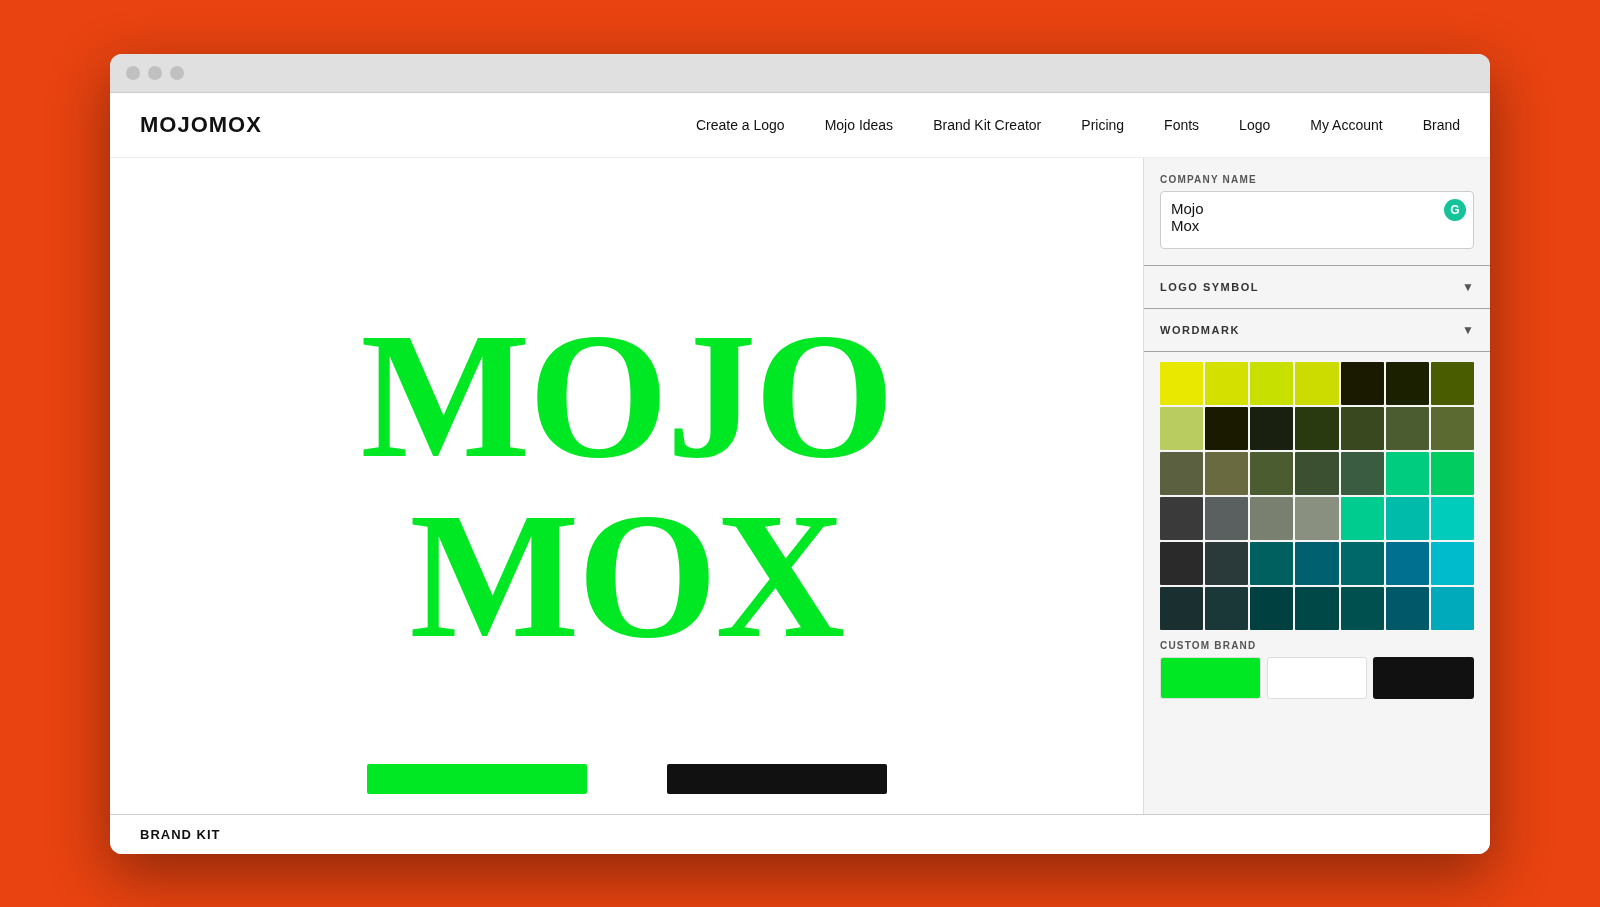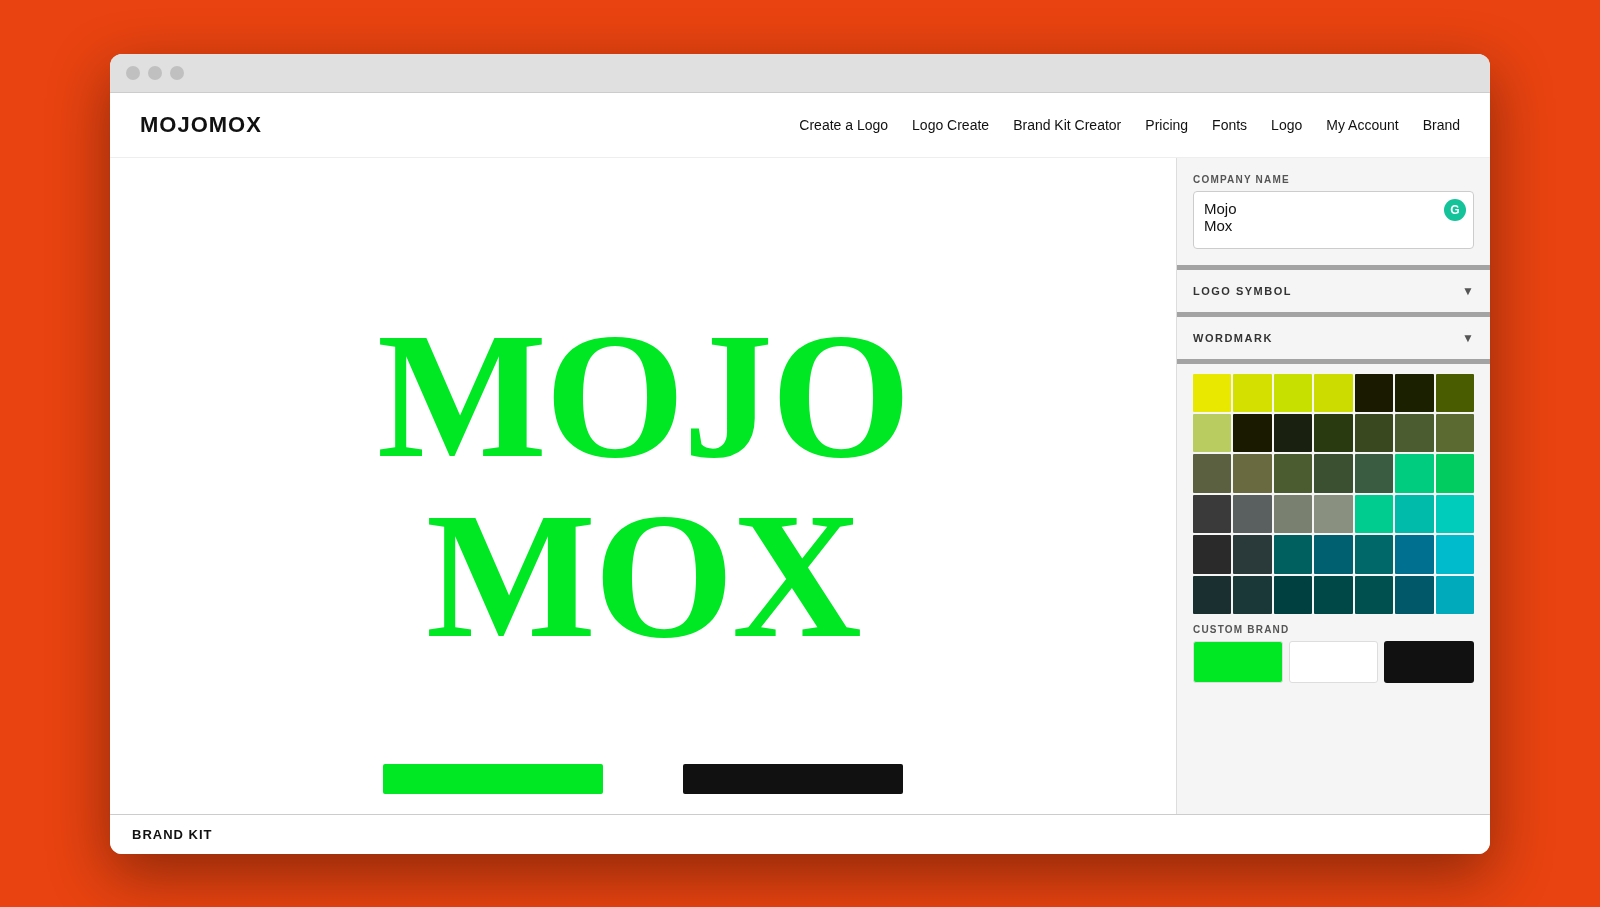--- a/index.html
+++ b/index.html
@@ -61,21 +61,21 @@
 
     .logo-text {
       font-size: 22px;
       font-weight: 900;
       letter-spacing: 1px;
       color: #111;
     }
 
     .nav-links {
       display: flex;
-      gap: 24px;
+      gap: 40px;
       align-items: center;
     }
 
     .nav-link {
       font-size: 14px;
       color: #111;
       text-decoration: none;
       cursor: pointer;
     }
 
@@ -135,21 +135,21 @@
 
     .canvas-button-black {
       background: #111;
       width: 220px;
       height: 30px;
       border-radius: 2px;
     }
 
     
     .sidebar {
-      width: 314px;
+      width: 347px;
       background: #f5f5f5;
       border-left: 1px solid #ddd;
       display: flex;
       flex-direction: column;
       overflow-y: auto;
     }
 
     
     .company-name-section {
       padding: 16px 16px 12px;
@@ -197,21 +197,21 @@
     }
 
     .grammarly-g {
       color: white;
       font-size: 12px;
       font-weight: bold;
     }
 
     
     .accordion-section {
-      border-top: 5px solid #a3a3a3;
+      border-top: 1px solid #a3a3a3;
     }
 
     .accordion-header {
       display: flex;
       justify-content: space-between;
       align-items: center;
       padding: 14px 16px;
       cursor: pointer;
       background: #f5f5f5;
     }
@@ -264,21 +264,21 @@
 
     .custom-swatch {
       height: 42px;
       border-radius: 3px;
       cursor: pointer;
     }
 
     
     .brand-kit-footer {
       background: white;
-      padding: 12px 22px;
+      padding: 12px 30px;
       border-top: 1px solid #ccc;
       font-size: 13px;
       font-weight: 700;
       letter-spacing: 1px;
       color: #111;
     }
   </style>
 </head>
 <body>
 
@@ -289,21 +289,21 @@
     <div class="browser-dot"></div>
     <div class="browser-dot"></div>
   </div>
 
   <div class="browser-content">
 
     <nav class="top-nav">
       <div class="logo-text">MOJOMOX</div>
       <div class="nav-links">
         <a class="nav-link">Create a Logo</a>
-        <a class="nav-link">Logo Create</a>
+        <a class="nav-link">Mojo Ideas</a>
         <a class="nav-link">Brand Kit Creator</a>
         <a class="nav-link">Pricing</a>
         <a class="nav-link">Fonts</a>
         <a class="nav-link">Logo</a>
         <a class="nav-link">My Account</a>
         <a class="nav-link">Brand</a>
       </div>
     </nav>
 
     <div class="main-area">

